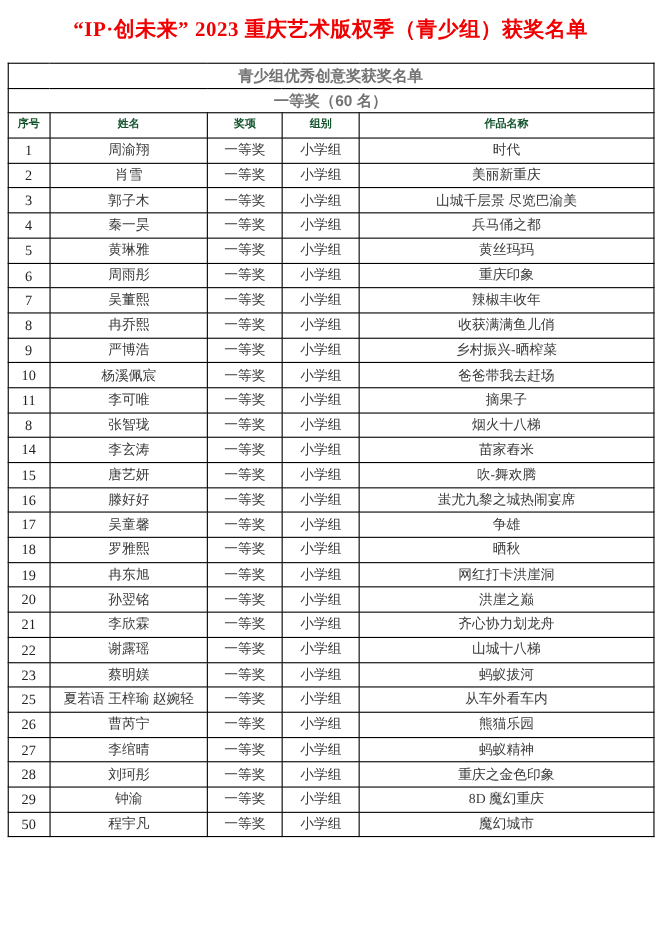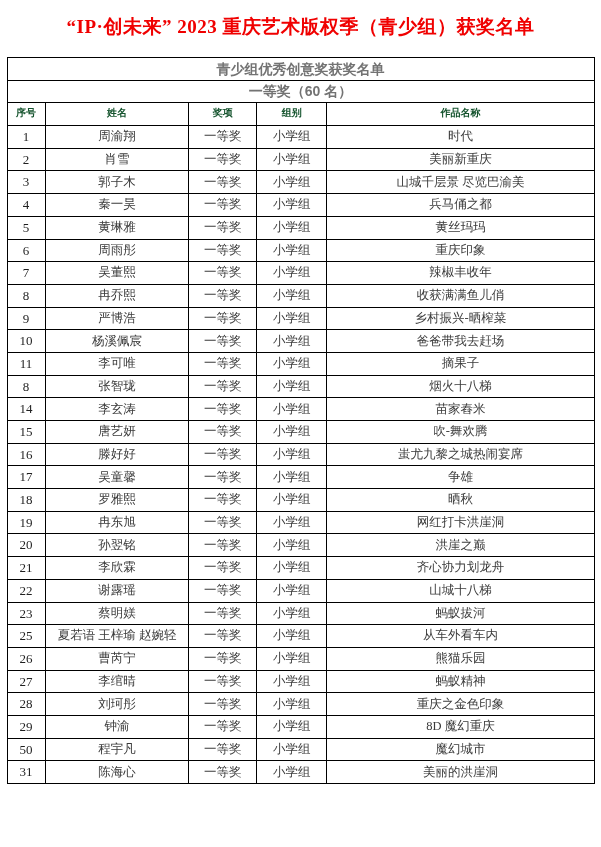--- a/index.html
+++ b/index.html
@@ -324,23 +324,16 @@
     </tr>
 
     <tr>
       <td class="c-index">50</td>
       <td class="c-name">程宇凡</td>
       <td class="c-award">一等奖</td>
       <td class="c-group">小学组</td>
       <td class="c-work">魔幻城市</td>
     </tr>
 
-    <tr>
-      <td class="c-index">31</td>
-      <td class="c-name">陈海心</td>
-      <td class="c-award">一等奖</td>
-      <td class="c-group">小学组</td>
-      <td class="c-work">美丽的洪崖洞</td>
-    </tr>
   </tbody>
   </table>
 
 </div>
 
 </body></html>

